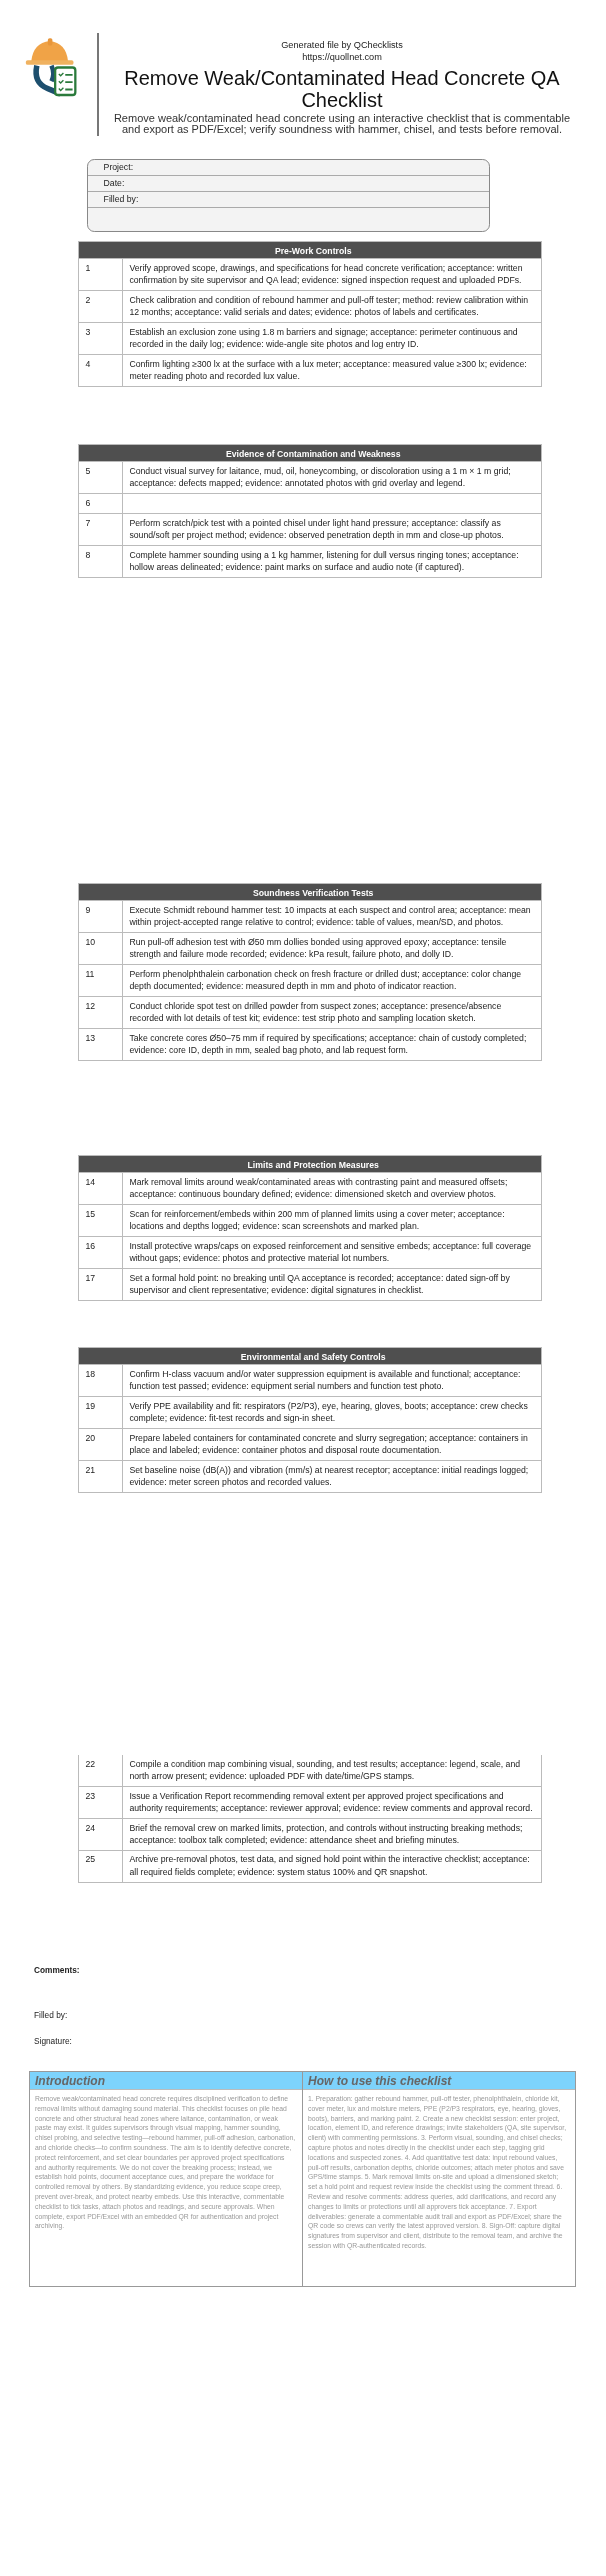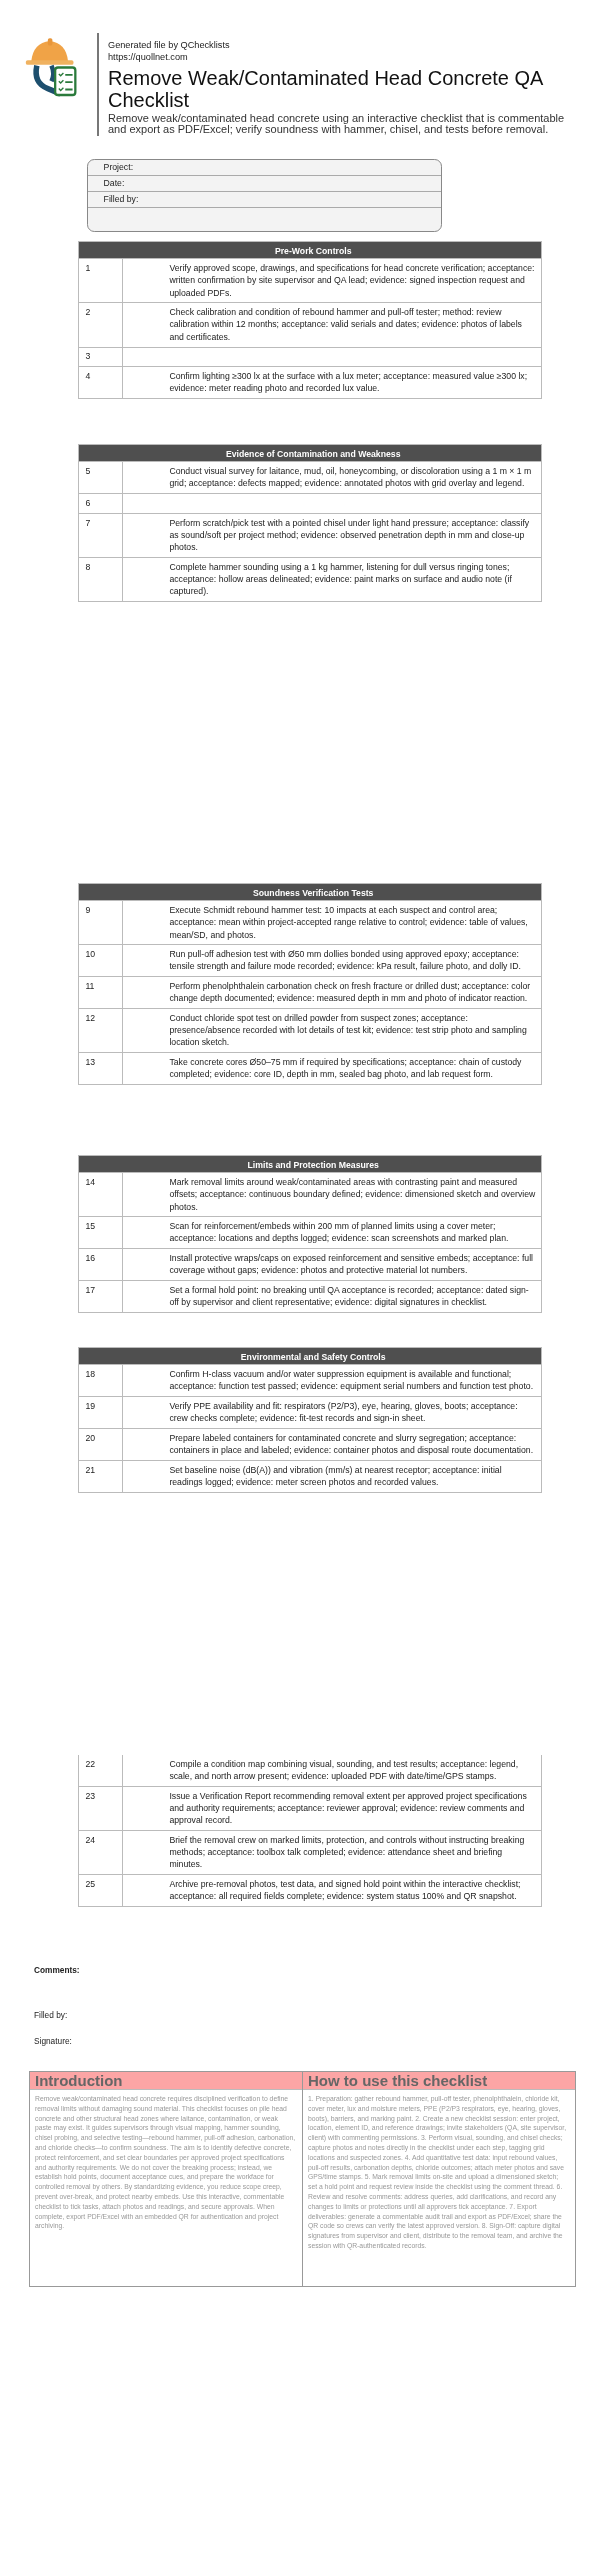--- a/index.html
+++ b/index.html
@@ -2,44 +2,44 @@
 <html style="font-size:14.7px"><head>
 <meta charset="utf-8">
 <style>
   * { box-sizing: border-box; margin: 0; padding: 0; }
   html, body { width: 607px; height: 2576px; background: #ffffff; }
   body { position: relative; font-family: "Liberation Sans", sans-serif; color: #222; overflow: hidden; }
 
   .header { position: absolute; left: 24px; top: 33px; width: 560px; }
   .logo { position: absolute; left: 0; top: 3.7px; width: 55px; height: 61px; }
   .header-bar { position: absolute; left: 73px; top: 0; width: 1.8px; height: 103px; background: #777; }
-  .header-text { position: absolute; left: 84px; top: 6.4px; width: 468px; }
+  .header-text { position: absolute; left: 84px; top: 6.4px; width: 468px; text-align: center; }
   .gen { font-size: 9.2px; line-height: 12px; color: #222; }
   .title { font-size: 20px; line-height: 22px; color: #111; margin-top: 3.7px; }
   .subtitle { font-size: 11px; line-height: 11px; color: #333; margin-top: 2px; }
 
-  .info-box { position: absolute; left: 87px; top: 159px; width: 355px; height: 73px;
+  .info-box { position: absolute; left: 87px; top: 159px; width: 403px; height: 73px;
     border: 0.9px solid #888; border-radius: 7.3px; background: #f3f3f3; overflow: hidden; }
   .info-row { height: 16px; border-bottom: 0.9px solid #aaa; font-size: 8.7px; line-height: 15.6px; padding-left: 15.6px; color: #222; }
   .info-row:last-child { border-bottom: none; }
 
   .section { position: absolute; left: 78px; width: 464px; }
   .sec-head { background: #4f4f4f; color: #fff; font-weight: bold; font-size: 8.7px; height: 18.4px; line-height: 18.4px; padding-left: 6.4px; border: 0.9px solid #bbb; text-align: center; }
   .row { display: flex; border: 0.9px solid #bbb; border-top: none; font-size: 8.7px; line-height: 12.2px; color: #222; }
   .row .num { width: 44px; flex: none; padding: 2.8px 0 3.7px 6.4px; border-right: 0.9px solid #bbb; }
-  .row .txt { flex: 1; padding: 2.8px 3.7px 3.7px 6.4px; margin-left: 40px; }
+  .row .txt { flex: 1; padding: 2.8px 3.7px 3.7px 6.4px; }
 
   .comments { position: absolute; left: 34px; top: 1965px; font-size: 8.3px; font-weight: bold; }
   .filled { position: absolute; left: 34px; top: 2010px; font-size: 8.3px; }
   .sign { position: absolute; left: 34px; top: 2036px; font-size: 8.3px; text-align: right; }
 
   .bottom { position: absolute; left: 28.5px; top: 2071px; width: 547px; height: 216px; display: flex; border: 0.9px solid #999; }
   .col { flex: 1; border-right: 0.9px solid #999; }
   .col:last-child { border-right: none; }
-  .col-head { background: #fca5a5; height: 18.4px; line-height: 18.4px; font-size: 15px; font-weight: bold; color: #666; padding-left: 5.5px; border-bottom: 0.9px solid #bbb; }
+  .col-head { background: #7dd3fc; height: 18.4px; line-height: 18.4px; font-size: 12px; font-weight: bold; color: #666; padding-left: 5.5px; border-bottom: 0.9px solid #bbb; font-style: italic; }
   .col-body { font-size: 6.8px; line-height: 9.8px; color: #999; padding: 3.7px 5.5px; }
 </style>
 </head>
 <body>
 
 <div class="header">
   <div class="logo">
     <svg width="55" height="61" viewBox="0 0 60 66">
       <path d="M8 26 Q10 6 28 4 Q46 6 48 26 Z" fill="#f0a347"></path>
       <rect x="26" y="1" width="5" height="8" rx="2" fill="#e8963a"></rect>
@@ -72,20 +72,21 @@
     <div class="row">
       <div class="num">1</div>
       <div class="txt">Verify approved scope, drawings, and specifications for head concrete verification; acceptance: written confirmation by site supervisor and QA lead; evidence: signed inspection request and uploaded PDFs.</div>
     </div>
     <div class="row">
       <div class="num">2</div>
       <div class="txt">Check calibration and condition of rebound hammer and pull-off tester; method: review calibration within 12 months; acceptance: valid serials and dates; evidence: photos of labels and certificates.</div>
     </div>
     <div class="row">
       <div class="num">3</div>
+      <div class="txt">Establish an exclusion zone using 1.8 m barriers and signage; acceptance: perimeter continuous and recorded in the daily log; evidence: wide-angle site photos and log entry ID.</div>
     </div>
     <div class="row">
       <div class="num">4</div>
       <div class="txt">Confirm lighting ≥300 lx at the surface with a lux meter; acceptance: measured value ≥300 lx; evidence: meter reading photo and recorded lux value.</div>
     </div>
   </div>
 <div class="section" style="top:444px">
     <div class="sec-head">Evidence of Contamination and Weakness</div>
     <div class="row">
       <div class="num">5</div>

